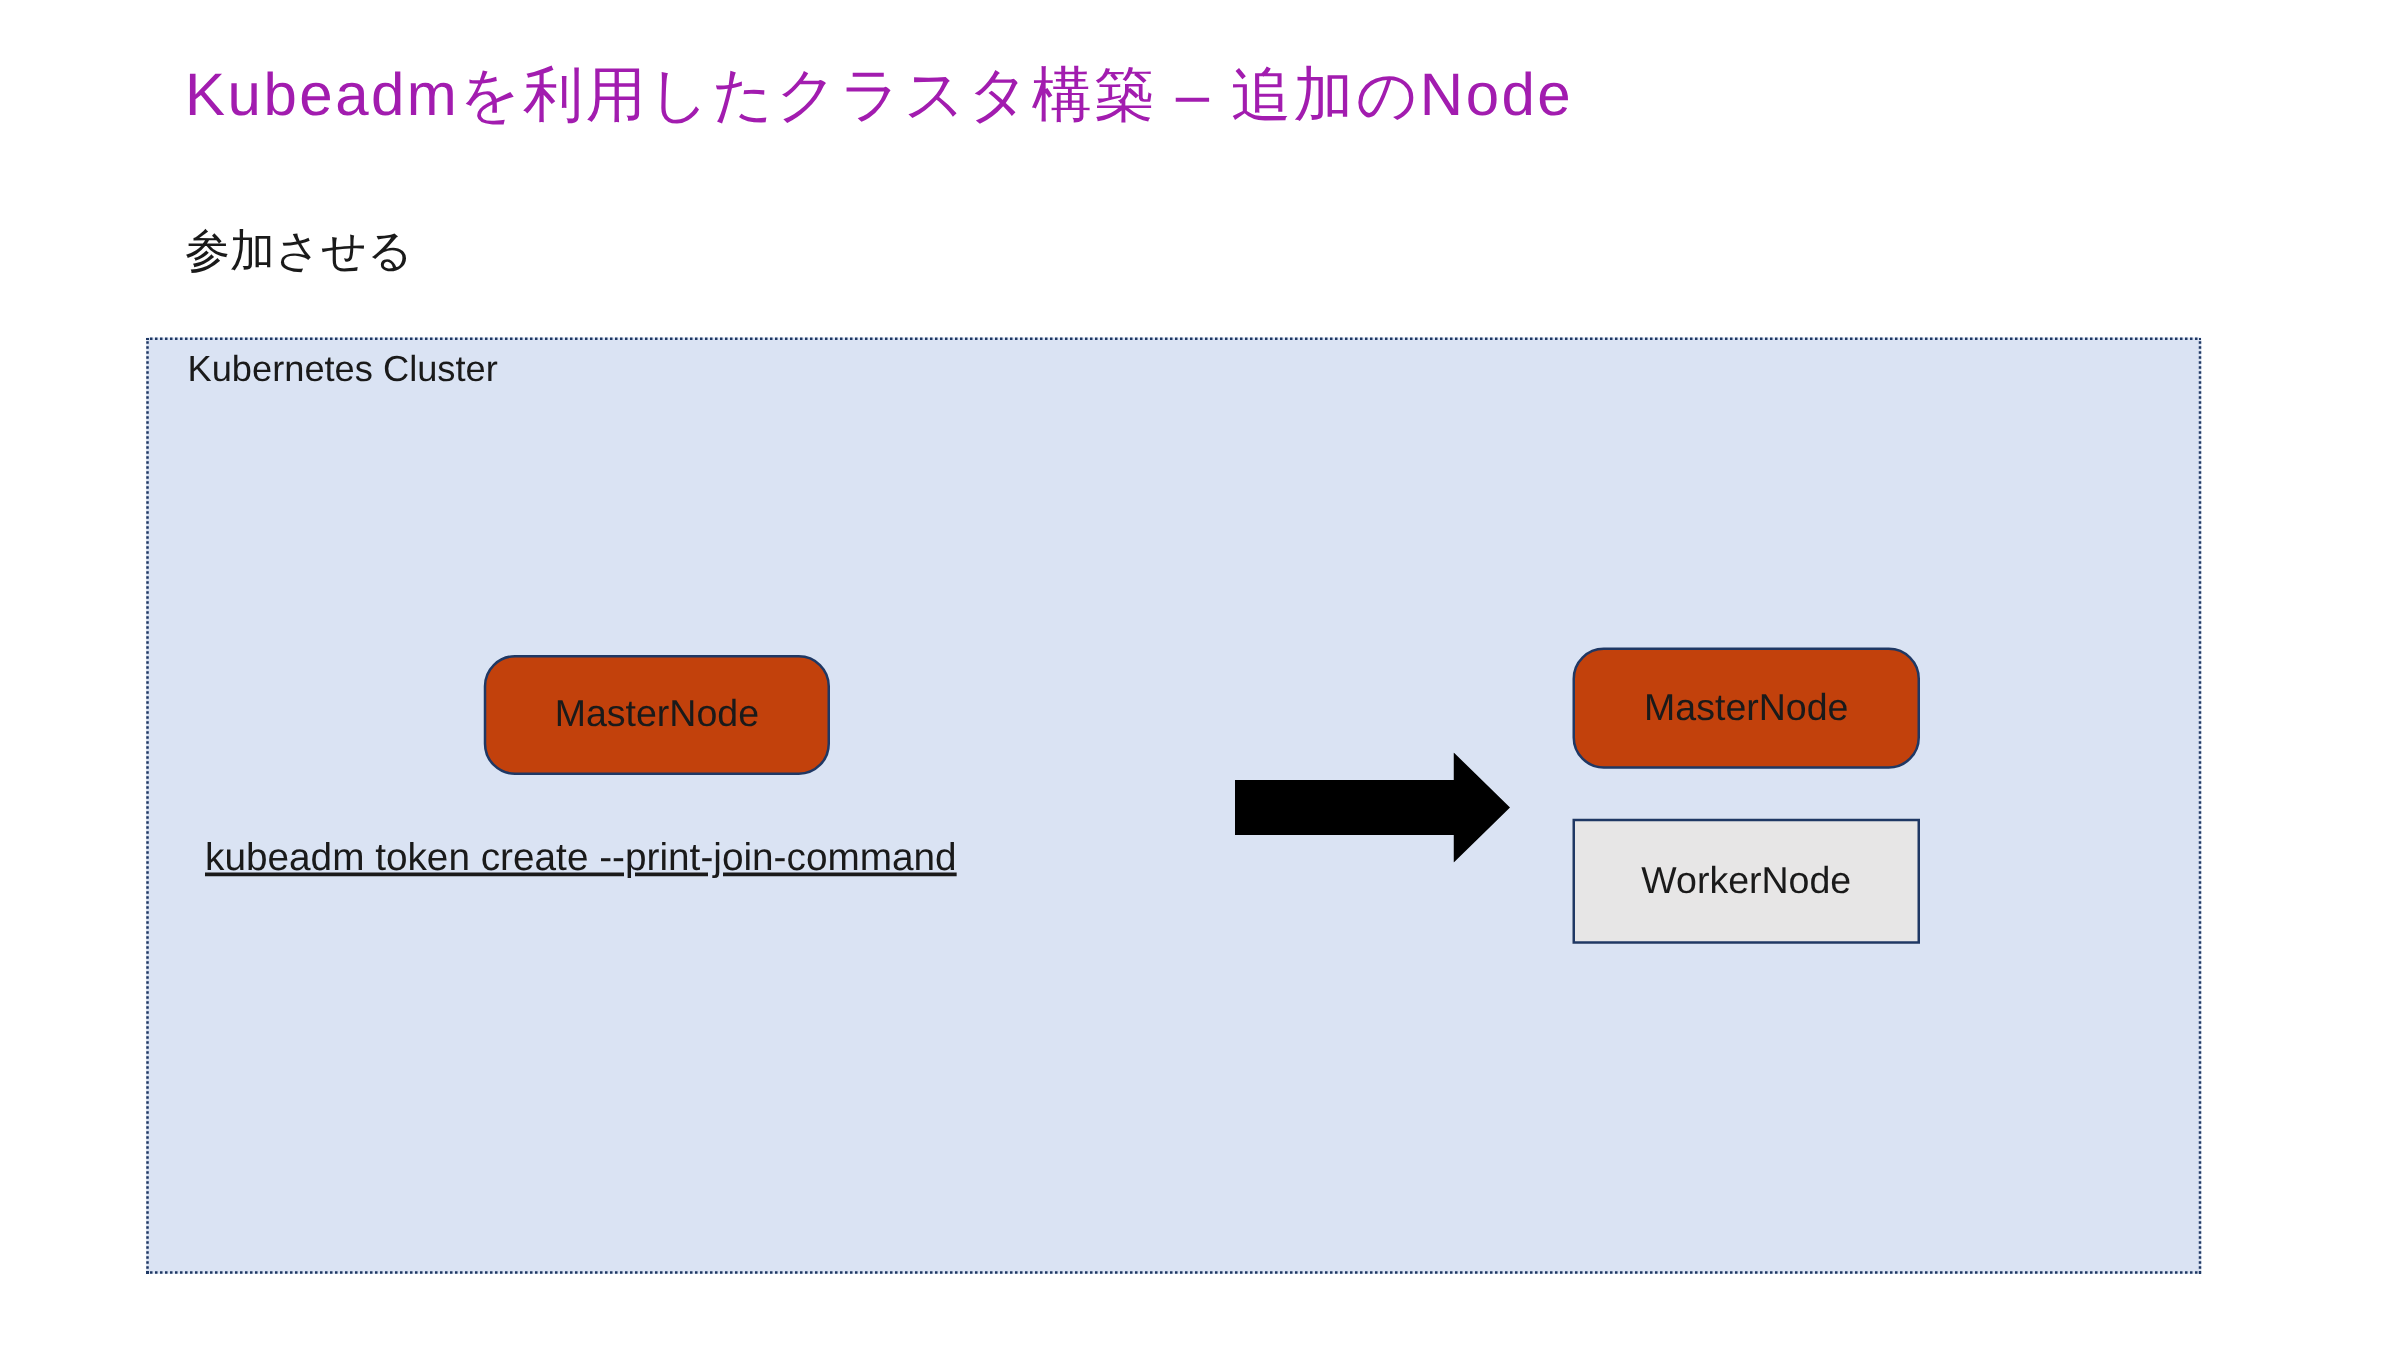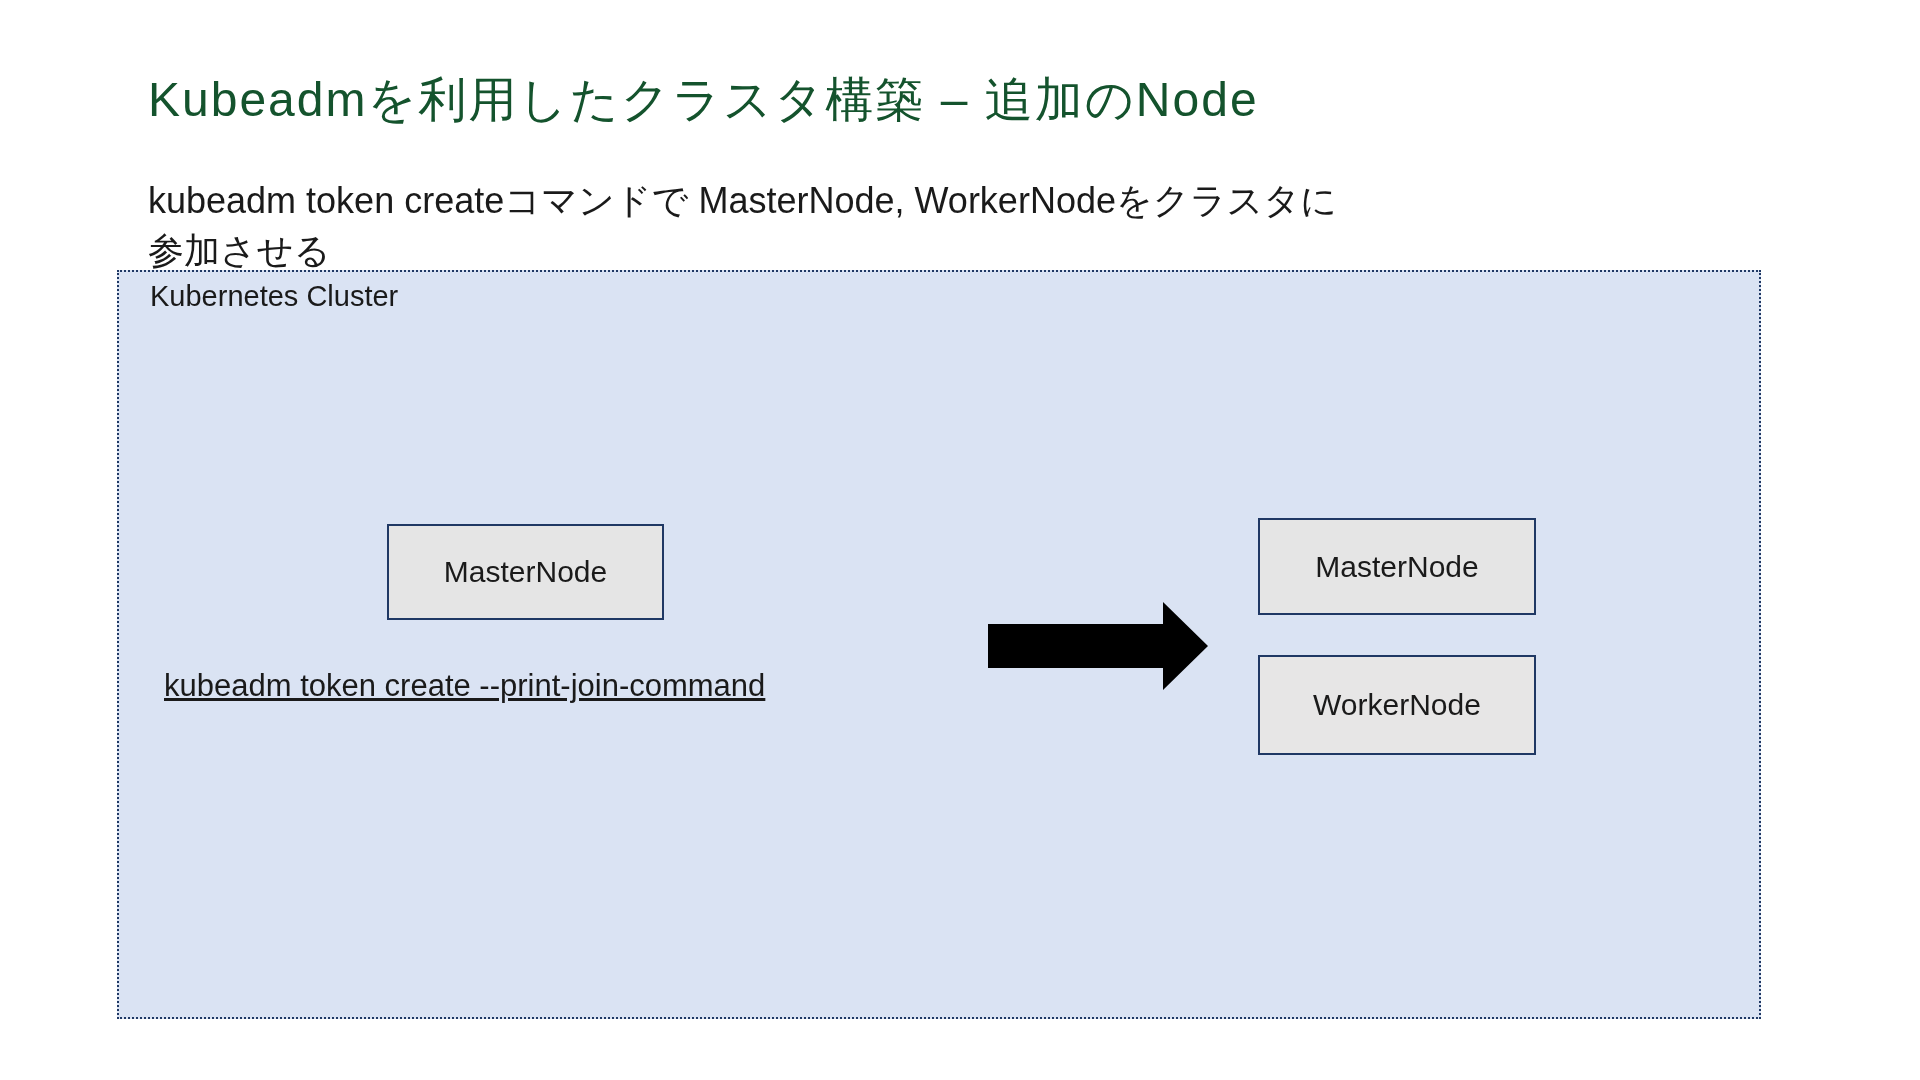--- a/index.html
+++ b/index.html
@@ -12,25 +12,25 @@
   .slide {
     position: relative;
     width: 1920px;
     height: 1080px;
     background: #ffffff;
     overflow: hidden;
   }
   .slide-title {
     position: absolute;
     left: 148px;
-    top: 68px;
+    top: 44px;
     font-size: 48px;
     font-weight: 300;
     letter-spacing: 2px;
-    color: #14532d;
+    color: #a21caf;
     white-space: nowrap;
   }
   .slide-subtitle {
     position: absolute;
     left: 148px;
     top: 176px;
     font-size: 36px;
     font-weight: 400;
     line-height: 1.38;
     color: #1a1a1a;
@@ -57,21 +57,21 @@
   .node-box {
     position: absolute;
     border: 2px solid #1f3864;
     box-sizing: border-box;
     display: flex;
     align-items: center;
     justify-content: center;
     font-size: 30px;
     color: #1a1a1a;
   }
-  .node-master { background: #e5e5e5; }
+  .node-master { background: #c2410c; border-radius: 25px; }
   .node-worker { background: #e7e6e6; }
 
   .node-master-left  { left: 387px;  top: 524px; width: 277px; height: 96px; }
   .node-master-right { left: 1258px; top: 518px; width: 278px; height: 97px; }
   .node-worker-right { left: 1258px; top: 655px; width: 278px; height: 100px; }
 
   .command-text {
     position: absolute;
     left: 164px;
     top: 668px;
@@ -97,21 +97,20 @@
   }
 </style>
 </head>
 <body>
 
 <div class="slide">
 
   <div class="slide-title">Kubeadmを利用したクラスタ構築 – 追加のNode</div>
 
   <div class="slide-subtitle">
-    <div>kubeadm token createコマンドで MasterNode, WorkerNodeをクラスタに</div>
     <div>参加させる</div>
   </div>
 
   <div class="cluster-box">
     <div class="cluster-label">Kubernetes Cluster</div>
   </div>
 
   <div class="node-box node-master node-master-left">
     <span>MasterNode</span>
   </div>

